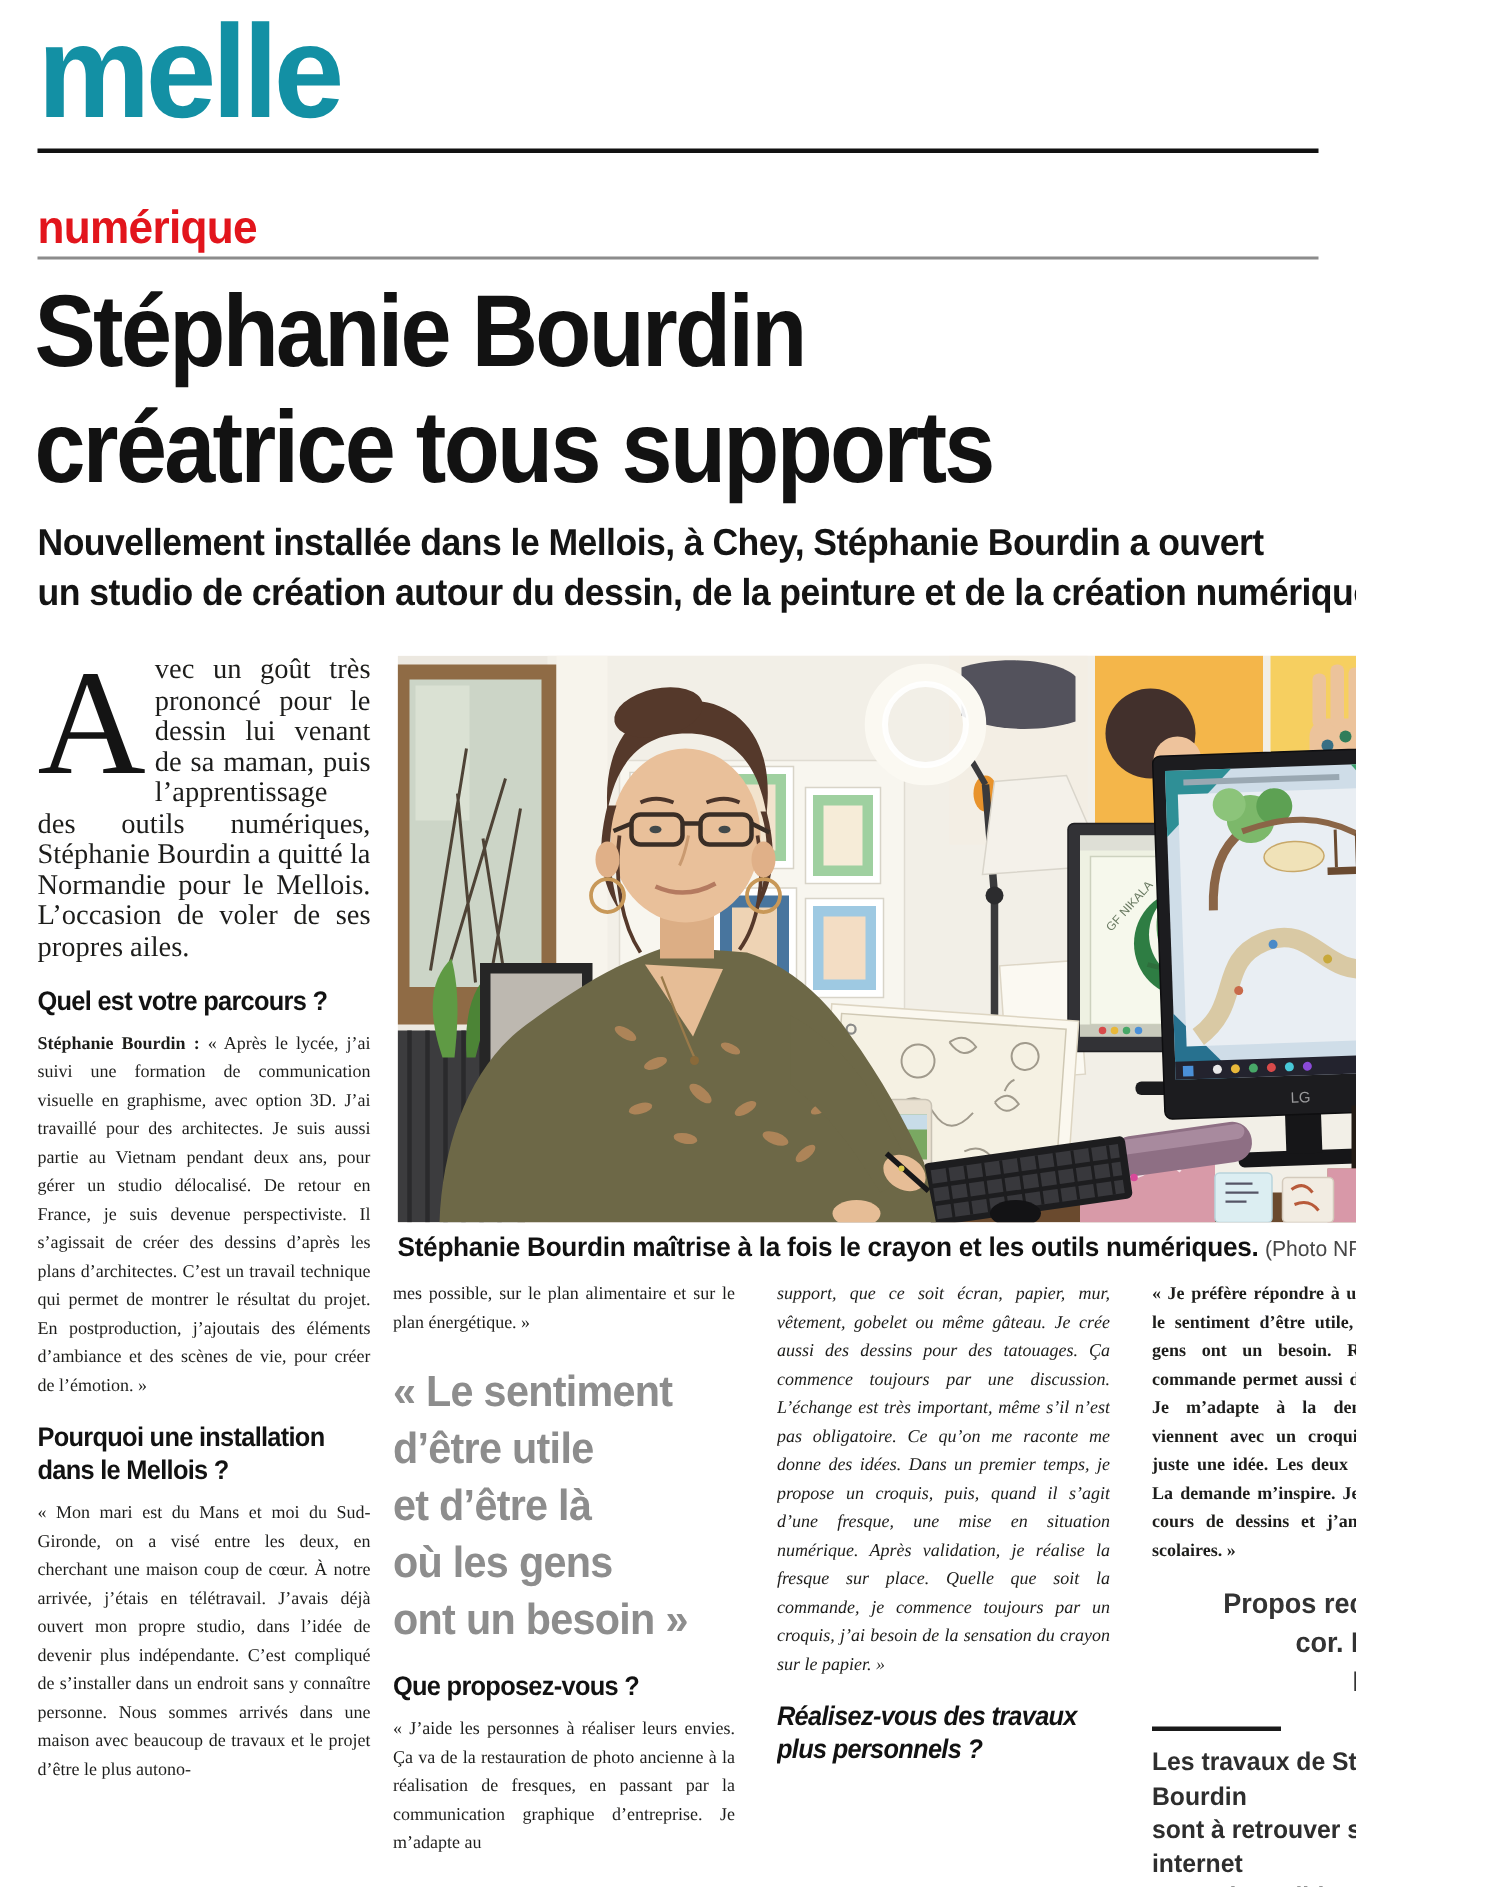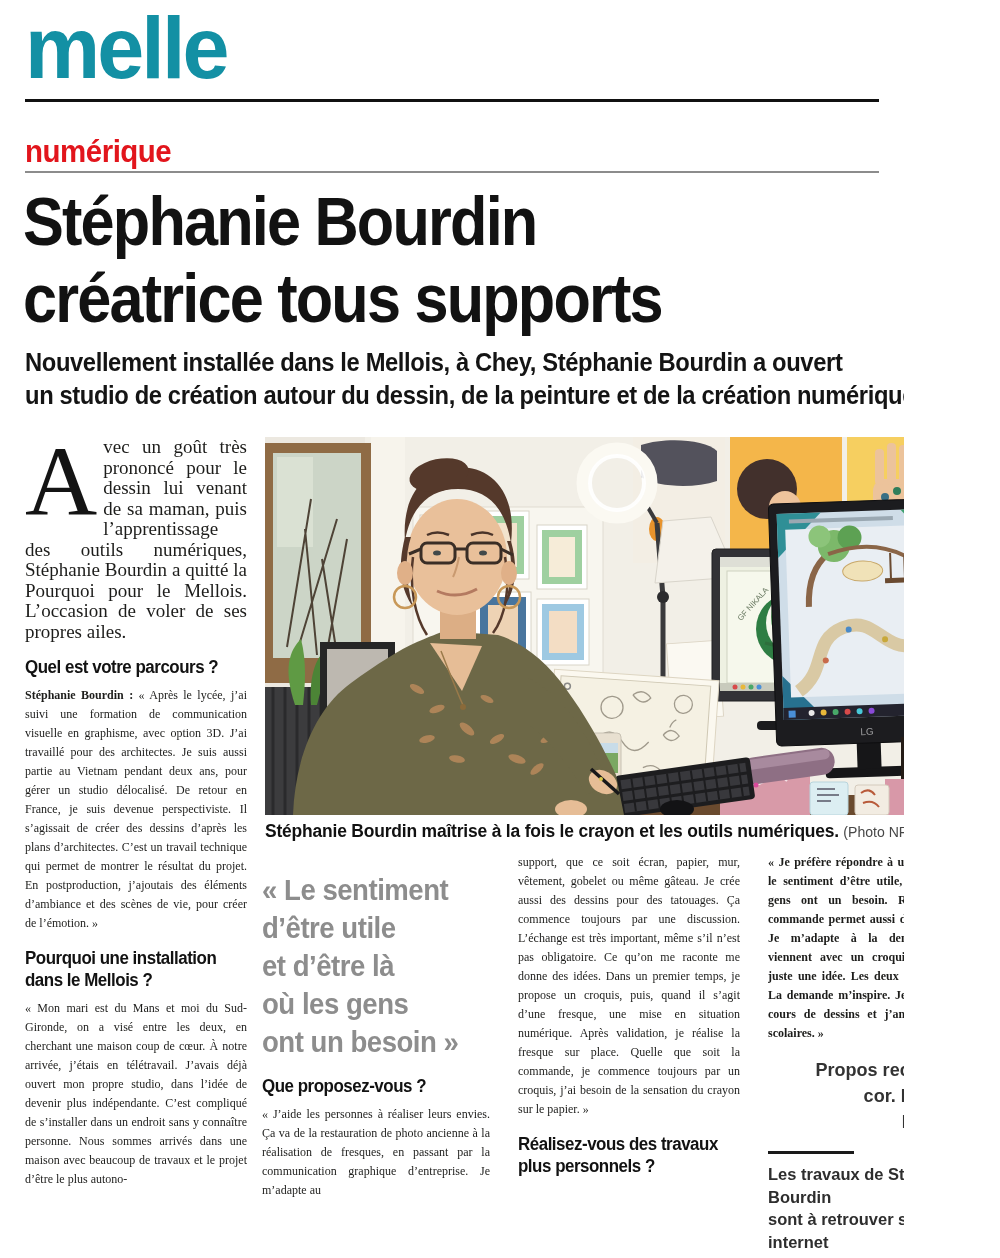--- a/index.html
+++ b/index.html
@@ -30,21 +30,21 @@
   .caption{position:absolute;left:265px;top:821px;width:730px;
            font-family:"Liberation Sans",sans-serif;color:#111;
            transform:scaleX(.97);transform-origin:0 0;}
   .cap-b{font-weight:bold;font-size:18px;letter-spacing:-0.2px;}
   .cap-credit{font-weight:normal;font-size:14.5px;color:#474747;}
 
   
   .col{position:absolute;overflow:hidden;}
   .col1{left:25px;top:437px;width:222px;height:821px;}
   .col2{left:262px;top:853px;width:228px;height:405px;}
-  .col3{left:518px;top:853px;width:222px;height:405px;}
+  .col3{left:518px;top:853px;width:222px;height:405px;font-style:italic;}
   .col4{left:768px;top:853px;width:226px;height:405px;font-weight:bold;}
 
   .body,.lead{margin:0 0 10px 0;text-align:justify;hyphens:auto;-webkit-hyphens:auto;}
   .lead{font-size:19px;line-height:20.5px;}
   .body{font-size:12px;line-height:19px;}
   .dropcap{float:left;font-size:100px;line-height:82px;padding:4px 6px 0 0;color:#141414;}
   .lead-in{font-weight:bold;}
   .q{margin:14px 0 8px 0;font-family:"Liberation Sans",sans-serif;font-weight:bold;
      font-size:18px;line-height:22px;color:#121212;letter-spacing:-0.5px;
      transform:scaleX(.94);transform-origin:0 0;}
@@ -337,28 +337,29 @@
       </g>
     </svg>
   </figure>
 
   <figcaption class="caption">
     <span class="cap-b">Stéphanie Bourdin maîtrise à la fois le crayon et les outils numériques.</span>
     <span class="cap-credit">(Photo NR)</span>
   </figcaption>
 
   <div class="col col1">
-    <p class="lead"><span class="dropcap">A</span><span>vec un goût très prononcé pour le dessin lui venant de sa maman, puis l’apprentissage des outils numériques, Stéphanie Bourdin a quitté la Pourquoi pour le Mellois. L’occasion de voler de ses propres ailes.</span></p>
+    <p class="lead"><span class="dropcap">A</span><span>vec un goût très prononcé pour le dessin lui venant de sa maman, puis l’apprentissage des outils numériques, Stéphanie Bourdin a quitté la Normandie pour le Mellois. L’occasion de voler de ses propres ailes.</span></p>
     <h3 class="q">Quel est votre parcours ?</h3>
     <p class="body"><strong class="lead-in">Stéphanie Bourdin :</strong><span> « Après le lycée, j’ai suivi une formation de communication visuelle en graphisme, avec option 3D. J’ai travaillé pour des architectes. Je suis aussi partie au Vietnam pendant deux ans, pour gérer un studio délocalisé. De retour en France, je suis devenue perspectiviste. Il s’agissait de créer des dessins d’après les plans d’architectes. C’est un travail technique qui permet de montrer le résultat du projet. En postproduction, j’ajoutais des éléments d’ambiance et des scènes de vie, pour créer de l’émotion. »</span></p>
     <h3 class="q">Pourquoi une installation dans le Mellois ?</h3>
     <p class="body">« Mon mari est du Mans et moi du Sud-Gironde, on a visé entre les deux, en cherchant une maison coup de cœur. À notre arrivée, j’étais en télétravail. J’avais déjà ouvert mon propre studio, dans l’idée de devenir plus indépendante. C’est compliqué de s’installer dans un endroit sans y connaître personne. Nous sommes arrivés dans une maison avec beaucoup de travaux et le projet d’être le plus autono-</p>
   </div>
 
   <div class="col col2">
+    <p class="body">mes possible, sur le plan alimentaire et sur le plan énergétique. »</p>
     <div class="pullquote">« Le sentiment
 d’être utile
 et d’être là
 où les gens
 ont un besoin »</div>
     <h3 class="q">Que proposez-vous ?</h3>
     <p class="body">« J’aide les personnes à réaliser leurs envies. Ça va de la restauration de photo ancienne à la réalisation de fresques, en passant par la communication graphique d’entreprise. Je m’adapte au</p>
   </div>
 
   <div class="col col3">

